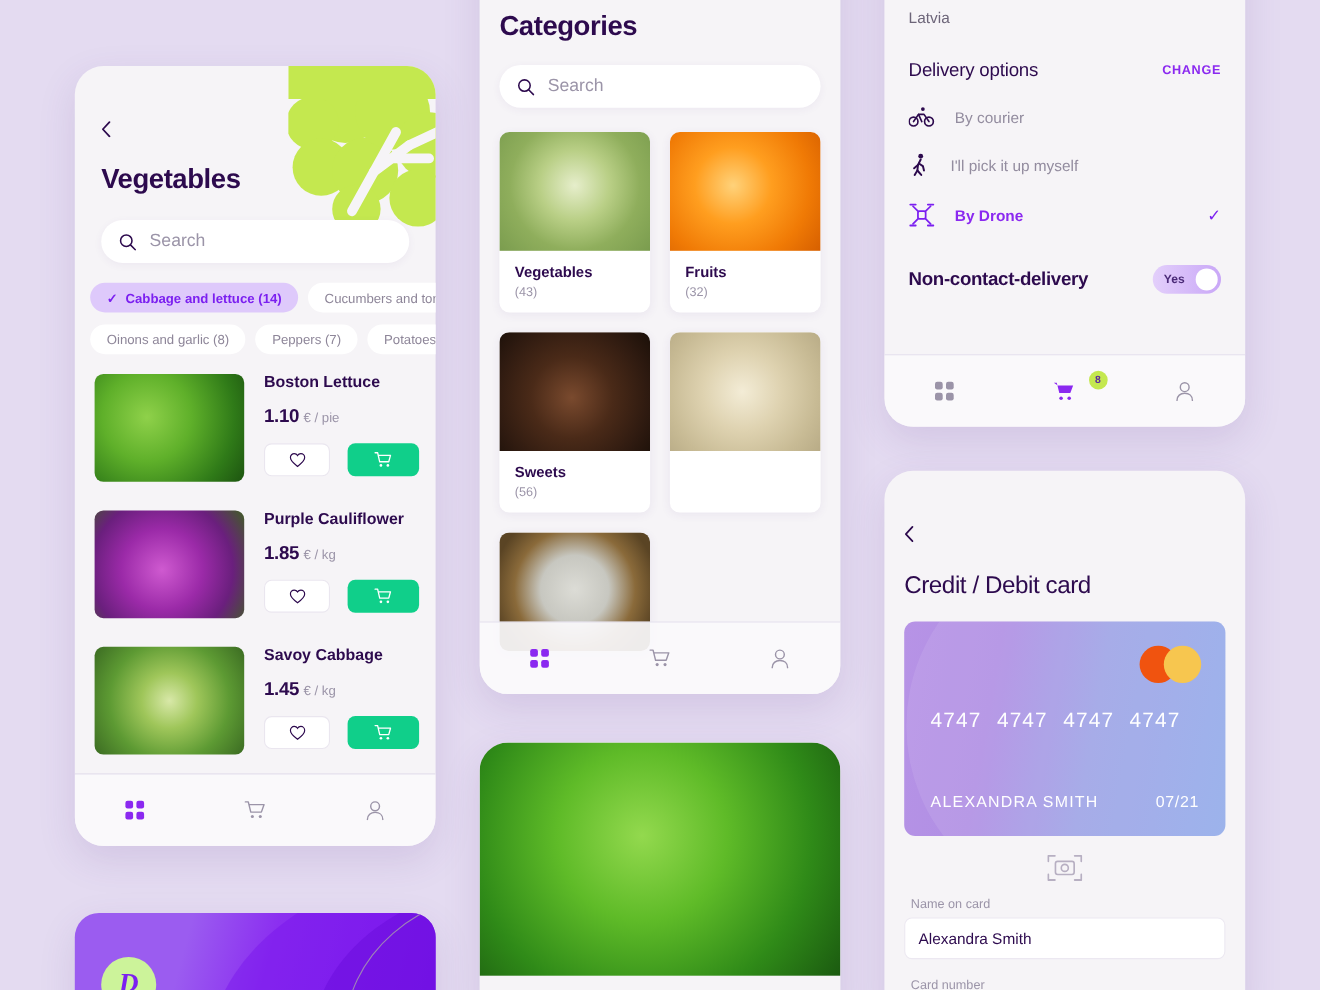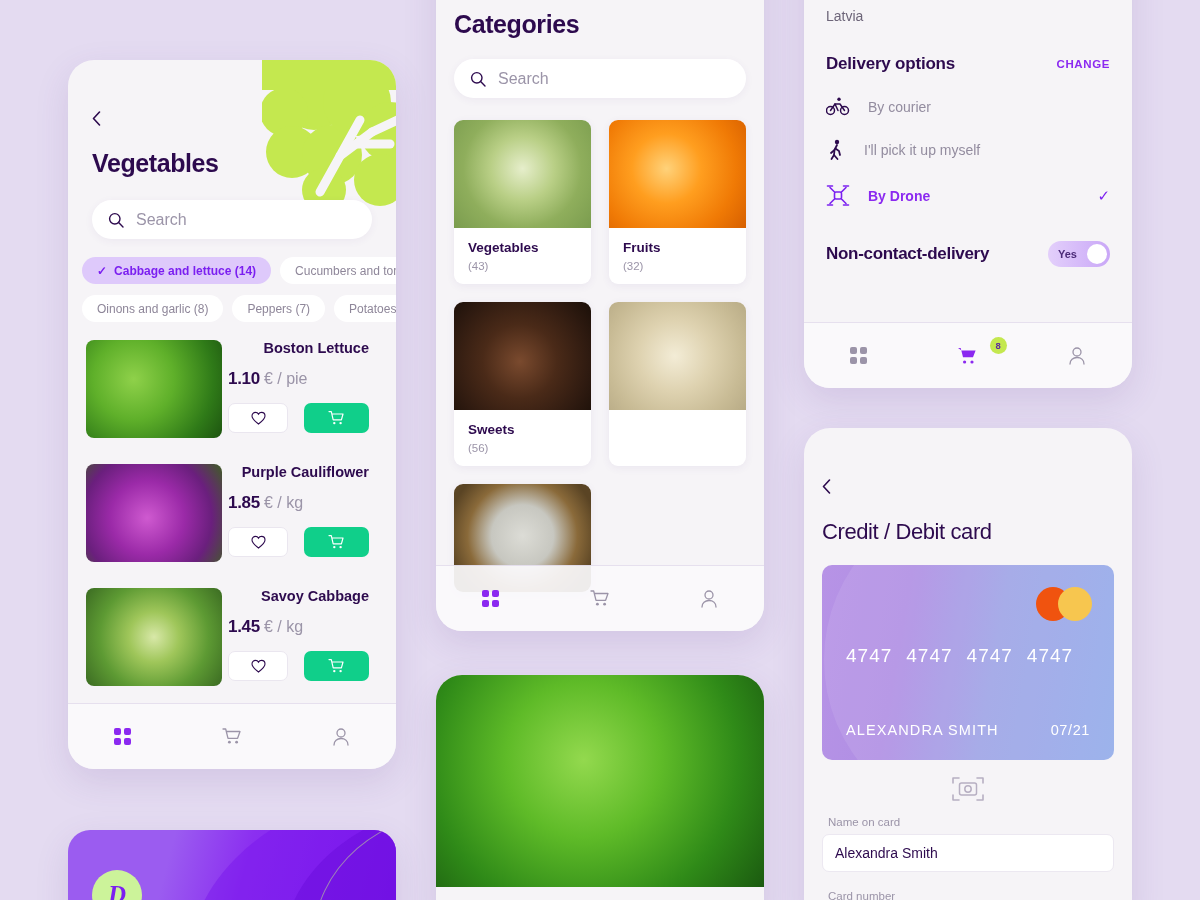--- a/index.html
+++ b/index.html
@@ -46,26 +46,26 @@
   .chiprow { display: flex; gap: 9px; padding: 0 0 0 14px; margin-top: 18px; }
   .chip {
     height: 27px; border-radius: 14px; background: #fff;
     display: flex; align-items: center; gap: 7px; padding: 0 15px;
     font-size: 12px; color: #8e8699; white-space: nowrap; flex: none;
   }
   .chip.active { background: #dec9fb; color: #7b1ff0; font-weight: bold; }
   .chip .tick { color: #7b1ff0; font-size: 12px; font-weight: bold; }
 
   .prodlist { padding: 18px 24px 0 18px; }
-  .prod { display: flex; gap: 6px; margin-bottom: 26px; text-align: right; }
+  .prod { display: flex; gap: 18px; margin-bottom: 26px; }
   .prod-img { width: 136px; height: 98px; border-radius: 8px; flex: none; overflow: hidden; position: relative; }
   .prod-name { font-size: 14.5px; font-weight: bold; color: #2d0a4e; }
   .prod-price { margin-top: 13px; display: flex; align-items: baseline; gap: 4px; }
   .prod-price b { font-size: 17px; color: #2d0a4e; letter-spacing: -.3px; }
-  .prod-price span { font-size: 16px; color: #9b94a8; }
+  .prod-price span { font-size: 12px; color: #9b94a8; }
   .prod-actions { display: flex; gap: 16px; margin-top: 14px; }
   .btn-fav {
     width: 60px; height: 30px; border-radius: 7px; background: #fff;
     border: 1px solid #eae6ef; display: flex; align-items: center; justify-content: center;
   }
   .btn-cart {
     width: 65px; height: 30px; border-radius: 7px; background: #10cf8a;
     display: flex; align-items: center; justify-content: center;
   }
 
@@ -89,21 +89,21 @@
   .catcard .nm { font-size: 13.5px; font-weight: bold; color: #2d0a4e; padding: 12px 14px 0 14px; }
   .catcard .ct { font-size: 11.5px; color: #9b94a8; padding: 5px 3px 12px 14px; }
 
   
   #carousel { left: 436px; top: 675px; width: 328px; height: 253px; }
 
   
   #p3 { left: 804px; top: -70px; width: 328px; height: 458px; }
   .sec-country { font-size: 14px; color: #6d6579; }
   .sec-head { display: flex; align-items: center; justify-content: space-between; margin-top: 30px; }
-  .sec-head h3 { font-size: 17px; font-weight: bold; color: #2d0a4e; letter-spacing: -.2px; }
+  .sec-head h3 { font-size: 17px; font-weight: normal; color: #2d0a4e; letter-spacing: -.2px; }
   .change { font-size: 11.5px; font-weight: bold; color: #8b29f0; letter-spacing: .6px; }
   .opt { display: flex; align-items: center; gap: 18px; margin-top: 23px; }
   .opt .lbl { font-size: 14px; color: #938c9f; flex: 1; }
   .opt.sel .lbl { color: #8b29f0; font-weight: bold; }
   .check { color: #7b1ff0; font-size: 15px; }
   .ncd { display: flex; align-items: center; justify-content: space-between; margin-top: 34px; }
   .ncd h3 { font-size: 17px; font-weight: bold; color: #2d0a4e; letter-spacing: -.3px; }
   .toggle {
     width: 62px; height: 26px; border-radius: 13px;
     background: linear-gradient(90deg,#e3cffb,#c9a7f7);

